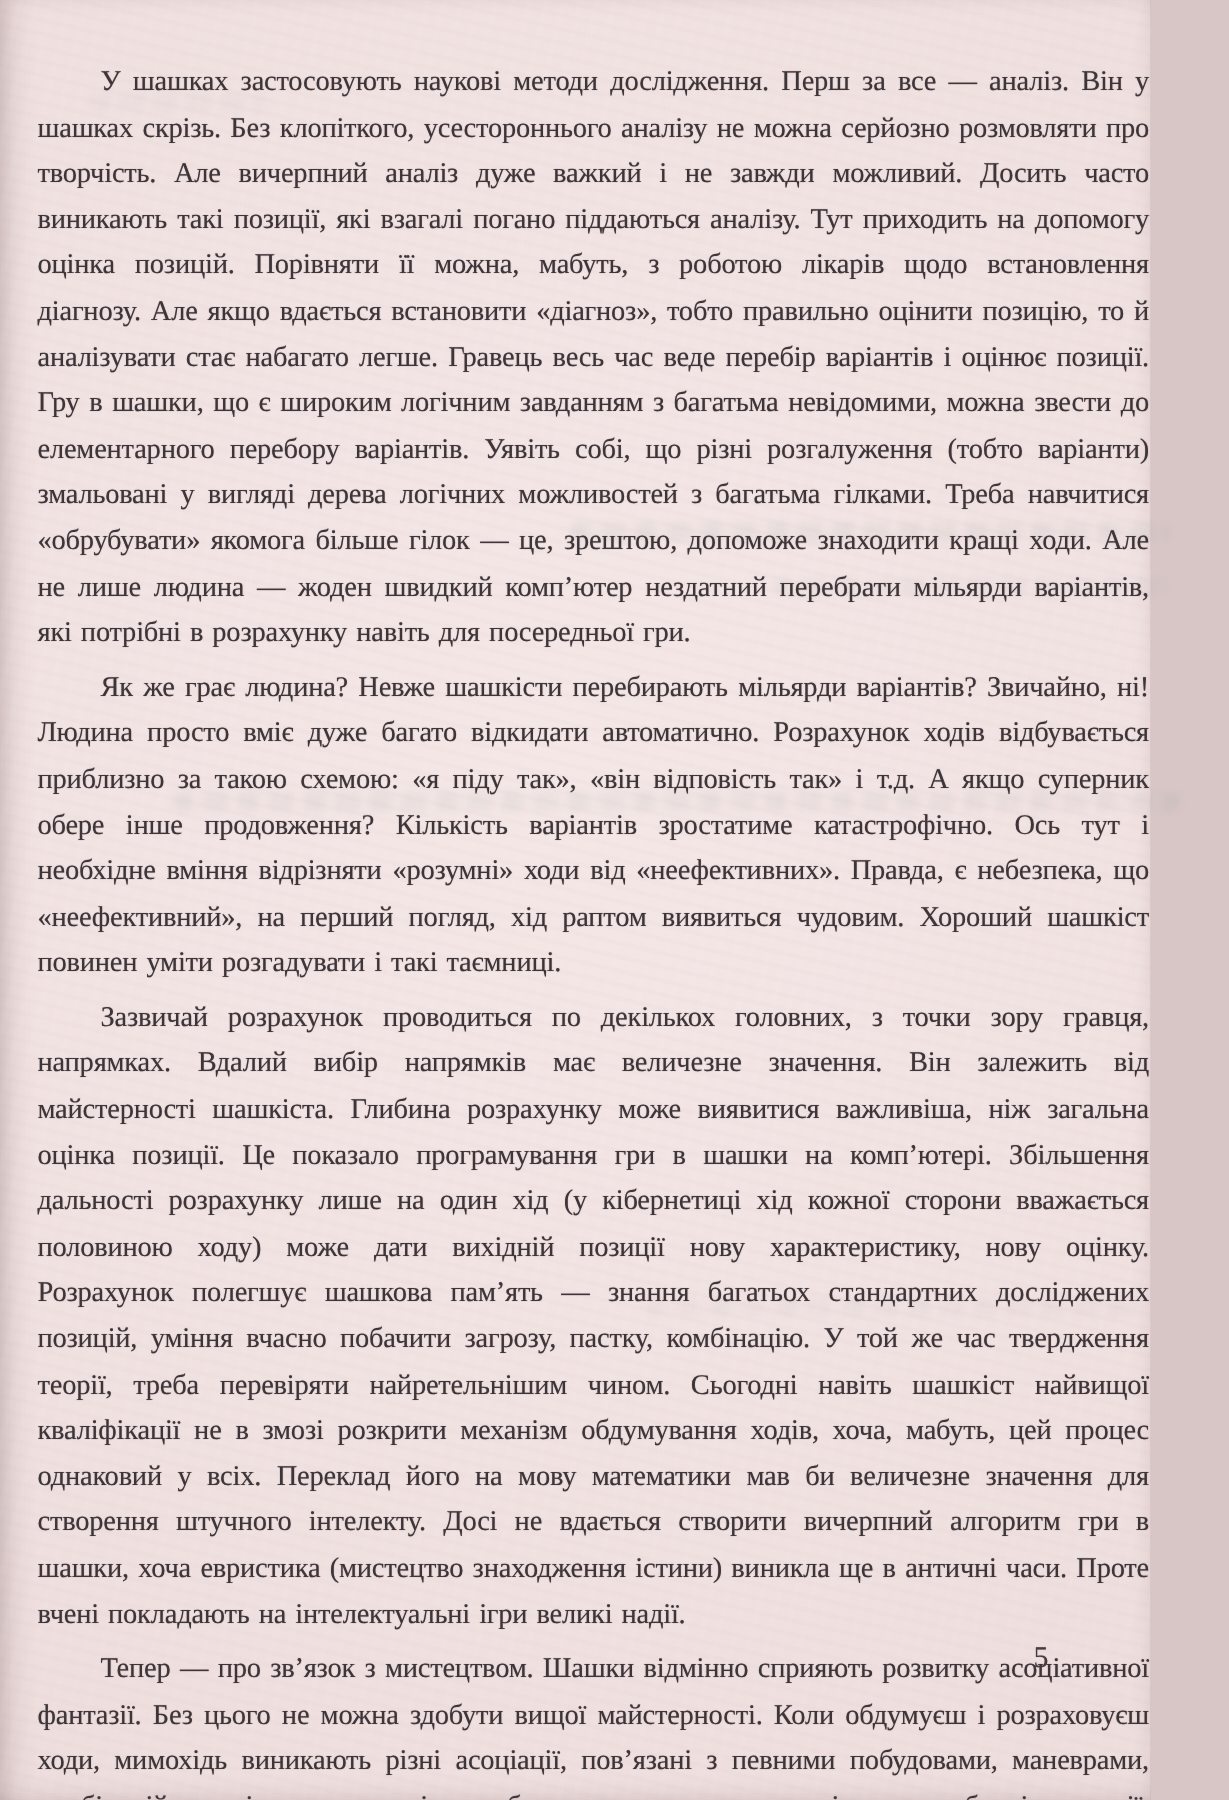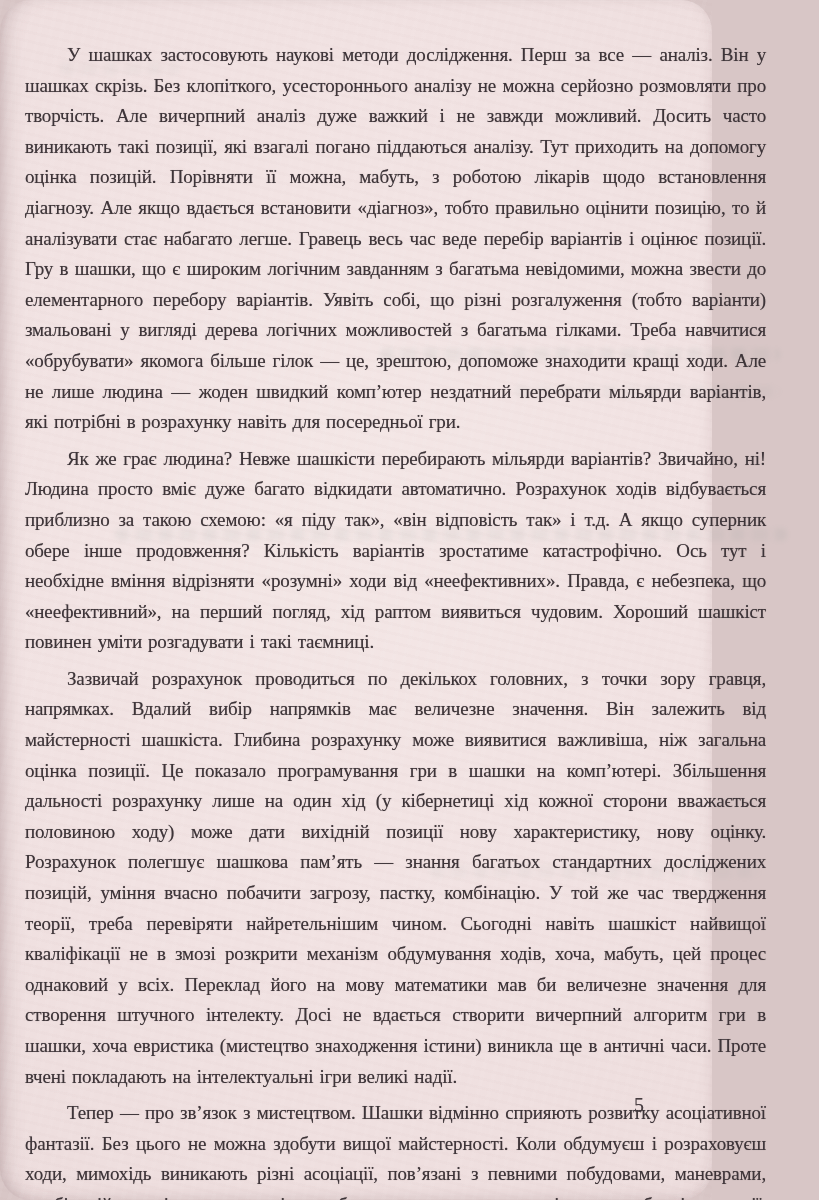--- a/index.html
+++ b/index.html
@@ -6,35 +6,34 @@
   html, body {
     margin: 0;
     padding: 0;
     width: 819px;
     height: 1200px;
     overflow: hidden;
     background: #d8c6c6;
   }
   .page {
     position: relative;
-    width: 712px;
+    width: 767px;
     height: 1200px;
     background:
       radial-gradient(130% 95% at 48% 42%,
         #f4e7e6 0%,
         #f1e2e2 40%,
         #eddddd 70%,
         #e6d4d4 92%,
         #e0cccd 100%);
     box-shadow:
       inset 14px 0 22px -14px rgba(120, 90, 95, 0.45),
       inset -8px 0 18px -14px rgba(130, 100, 105, 0.28),
       inset 0 -10px 20px -14px rgba(130, 100, 105, 0.25);
     font-family: "Liberation Serif", "DejaVu Serif", serif;
-    border-radius: 31px;
   }
   .grain {
     position: absolute;
     inset: 0;
     background:
       repeating-linear-gradient(13deg,
         rgba(180, 150, 150, 0.03) 0 3px, transparent 3px 9px),
       repeating-linear-gradient(104deg,
         rgba(255, 250, 250, 0.04) 0 4px, transparent 4px 11px);
     pointer-events: none;

